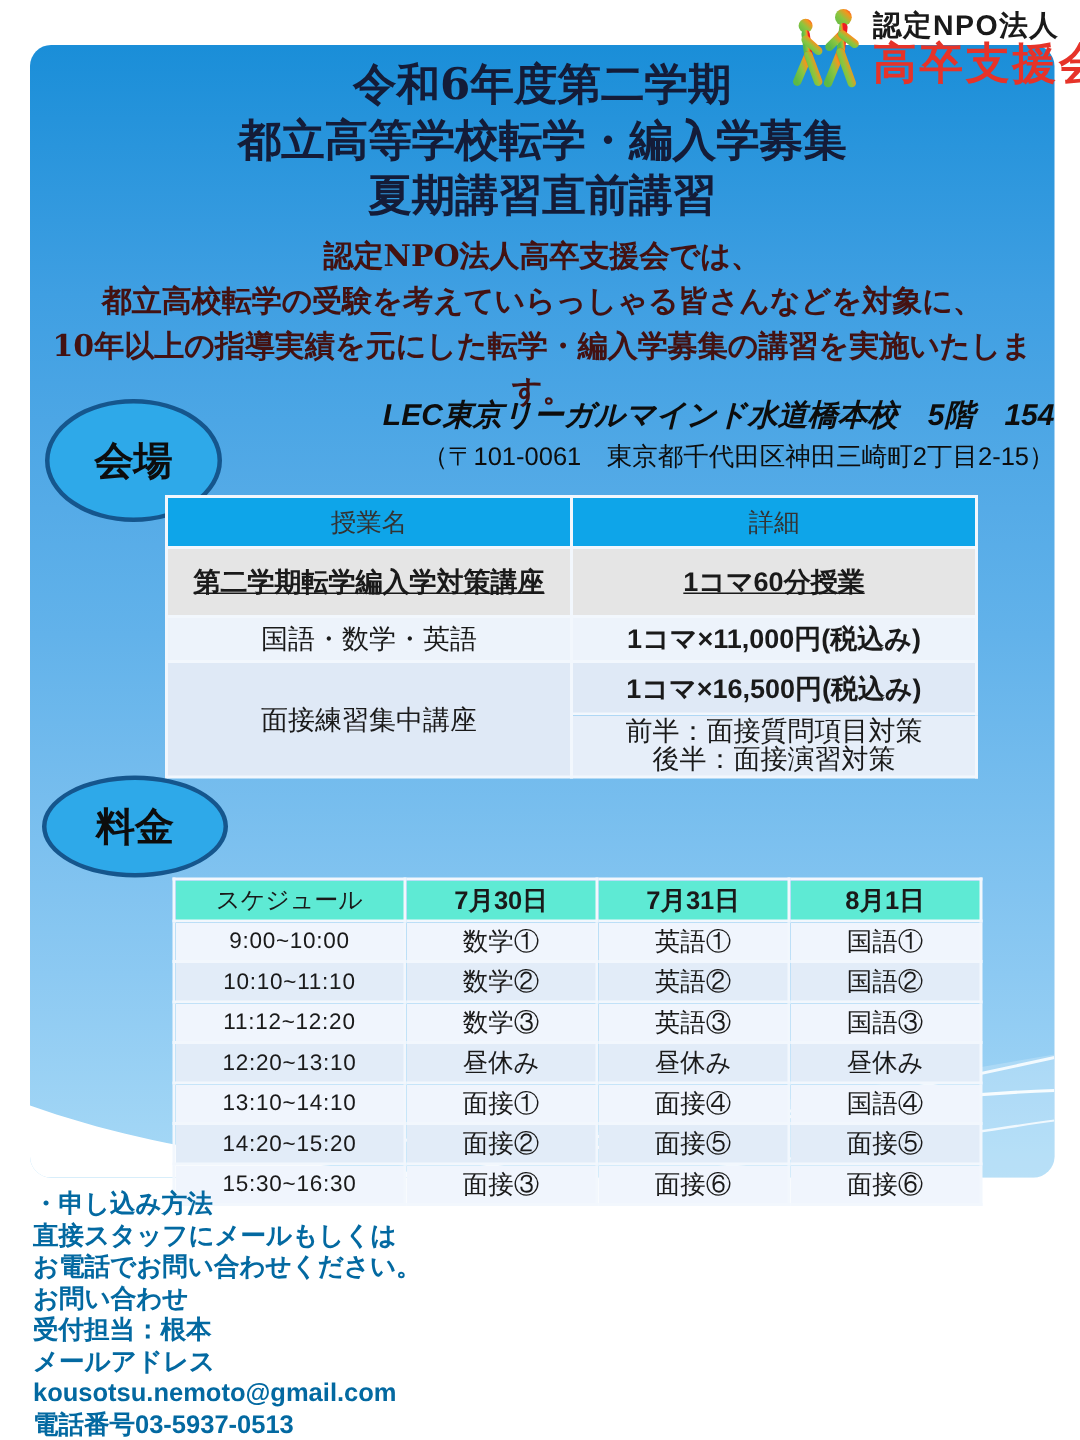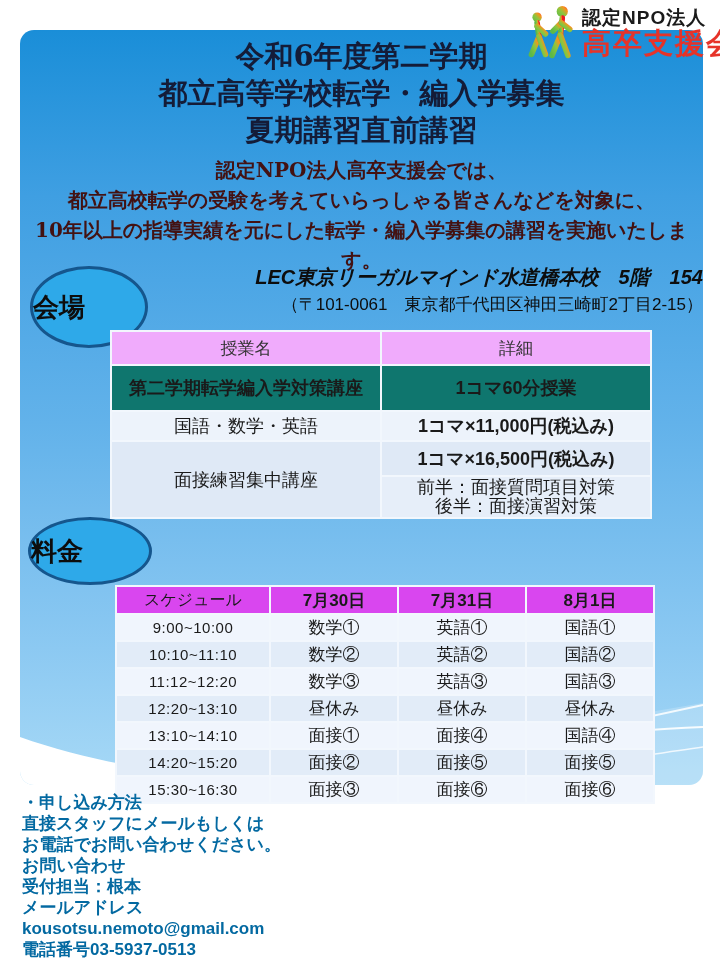--- a/index.html
+++ b/index.html
@@ -16,46 +16,46 @@
   .logo-text{display:flex;flex-direction:column;line-height:1.05;margin-left:2px;}
   .logo-type{font-size:19px;font-weight:bold;color:#1a1a1a;letter-spacing:1px;white-space:nowrap;}
   .logo-name{font-size:29px;font-weight:bold;color:#e63329;letter-spacing:2px;white-space:nowrap;}
   
   .title{position:absolute;left:20px;top:38px;width:683px;text-align:center;z-index:2;
          font-family:"DejaVu Serif",serif;font-weight:bold;font-size:29px;line-height:37px;color:#141c38;}
   .intro{position:absolute;left:20px;top:155px;width:683px;text-align:center;z-index:2;
          font-family:"DejaVu Serif",serif;font-weight:bold;font-size:20px;line-height:30px;color:#431212;}
   
   .badge{position:absolute;z-index:2;background:#2ea9e9;border:3px solid #15568d;border-radius:50%;
-         display:flex;align-items:center;font-weight:bold;color:#0d0d0d;font-size:26px;}
+         display:flex;align-items:center;justify-content:center;font-weight:bold;color:#0d0d0d;font-size:26px;}
   .badge.venue{left:30px;top:266px;width:112px;height:76px;}
   .badge.fee{left:28px;top:517px;width:118px;height:62px;}
   
   .venue-block{position:absolute;left:145px;top:262px;width:558px;text-align:right;z-index:2;color:#0d0d0d;}
   .venue-name{font-size:20px;font-weight:bold;font-style:italic;line-height:30px;white-space:nowrap;}
   .venue-addr{font-size:17px;line-height:26px;white-space:nowrap;}
   
   table{border-collapse:collapse;z-index:2;position:absolute;table-layout:fixed;}
   td{border:2px solid #f2f7fd;text-align:center;vertical-align:middle;color:#1a1a1a;overflow:hidden;}
   .b{font-weight:bold;}
   .ct{left:110px;top:330px;width:533px;}
   .ct td{width:266px;font-size:18px;}
-  .ct .hrow td{height:30px;background:#f0abfc;font-size:17px;color:#333;}
-  .ct .arow td{height:42px;background:#0f766e;}
+  .ct .hrow td{height:30px;background:#0ea5e9;font-size:17px;color:#333;}
+  .ct .arow td{height:42px;background:#e5e5e5;text-decoration:underline;}
   .ct .brow td{height:26px;background:#edf3fb;}
   .ct .crow td{height:31px;background:#dfe9f6;}
   .ct .drow td{height:34px;background:#e6eef9;text-align:center;}
   .ct .span-cell{background:#e2ebf7;font-weight:normal;}
   .ct-note{font-size:16px;font-weight:normal;line-height:19px;}
   
   .st{left:115px;top:585px;width:522px;}
   .st td{font-size:17px;}
   .st td.c0{width:150px;}
   .st td.cx{width:124px;}
-  .st .hrow td{height:24px;background:#d946ef;font-weight:bold;}
+  .st .hrow td{height:24px;background:#5eead4;font-weight:bold;}
   .st .hrow td.c0{font-weight:normal;font-size:16px;}
   .st tr.even td{height:19px;background:#f0f5fd;}
   .st tr.odd td{height:19px;background:#e2ecf8;}
   .st td.time{font-size:15px;letter-spacing:.5px;}
   
   .contact{position:absolute;left:22px;top:792px;width:350px;z-index:2;
            font-size:17px;line-height:21px;font-weight:600;color:#0369a1;}
   .notes{position:absolute;left:388px;top:798px;width:325px;z-index:2;
          font-family:"DejaVu Serif",serif;font-size:19px;line-height:27px;font-weight:bold;color:#0d0d0d;}
 </style>

